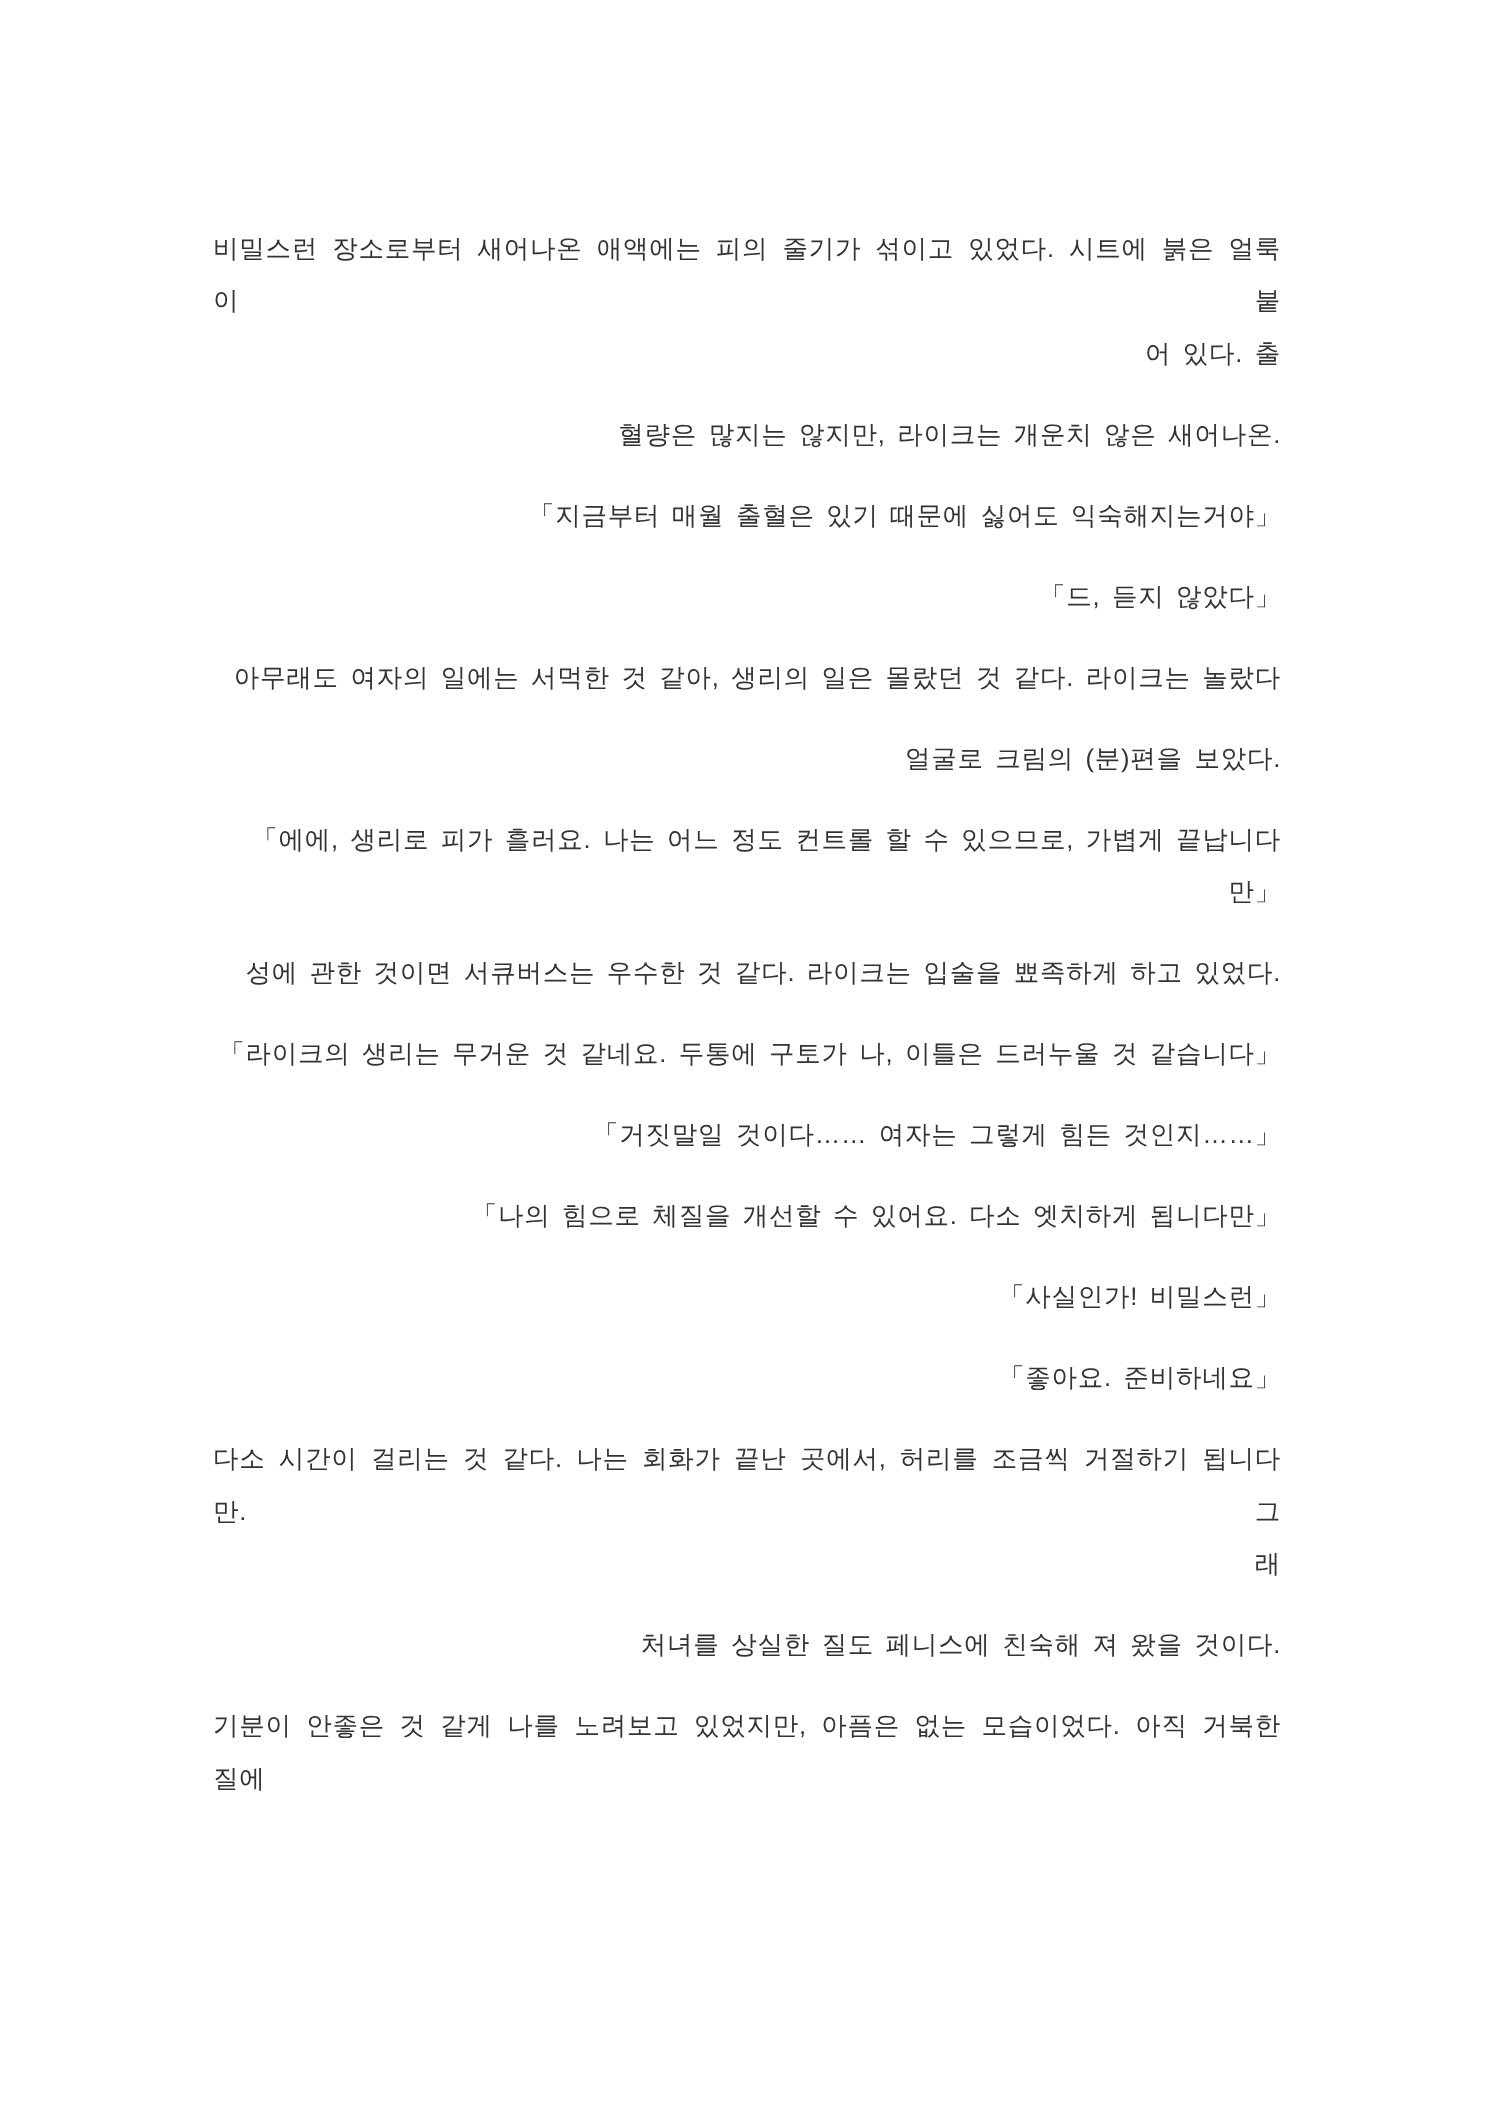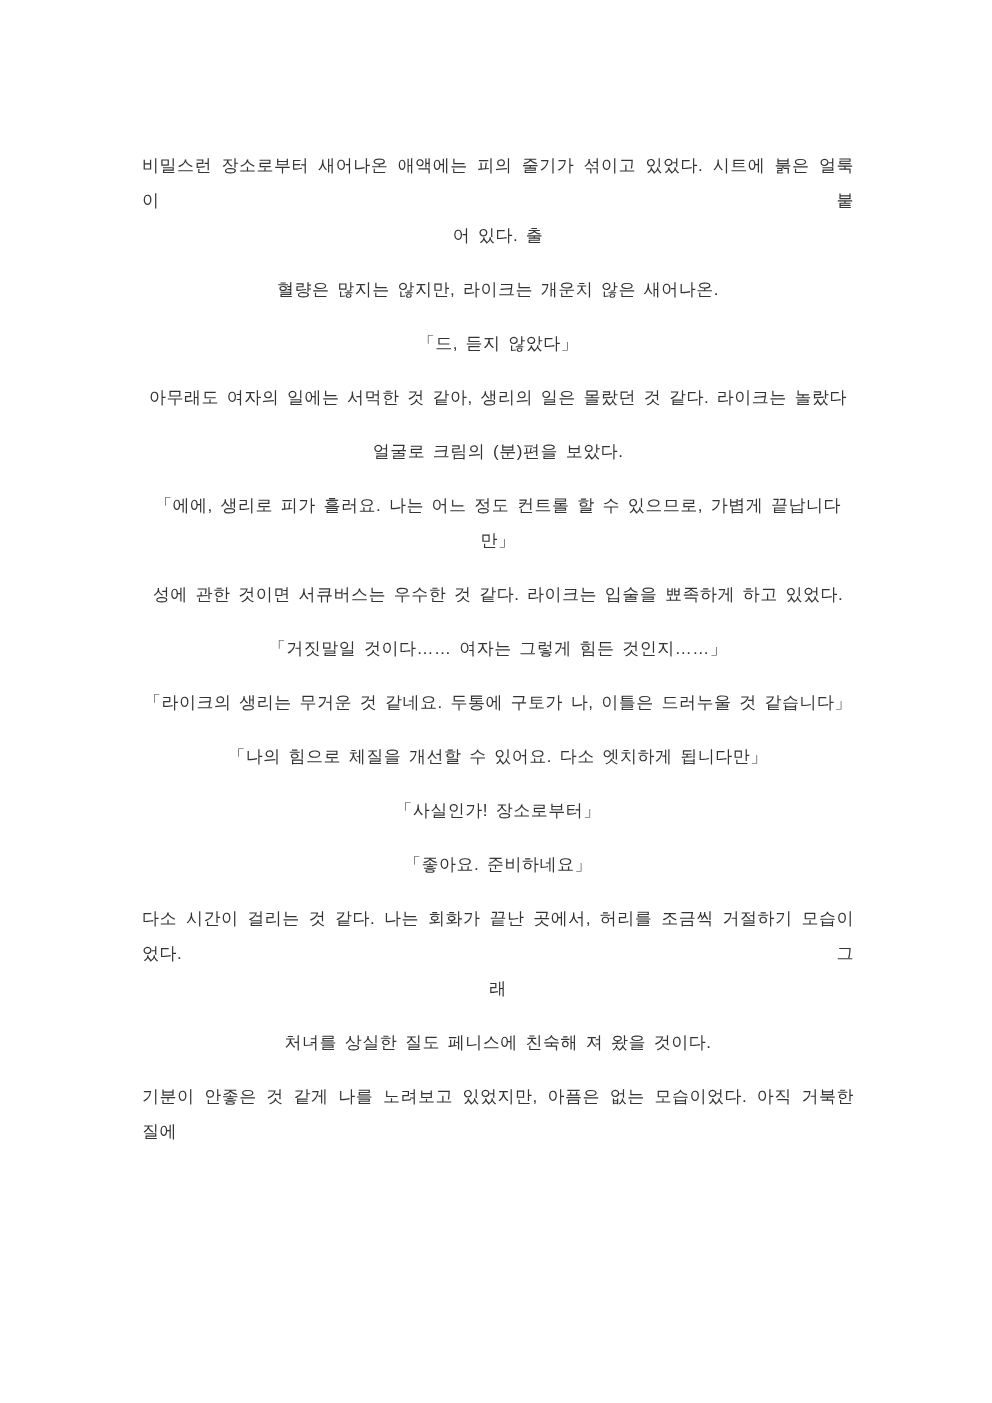--- a/index.html
+++ b/index.html
@@ -23,21 +23,21 @@
     width: 712px;
   }
   .para {
     margin: 0 0 19px 0;
   }
   .line {
     font-size: 17px;
     line-height: 35px;
     letter-spacing: 0.5px;
     word-spacing: 2.5px;
-    text-align: center;
+    text-align: right;
     white-space: normal;
   }
   .line.fill {
     text-align: justify;
     text-align-last: justify;
   }
 </style>
 </head>
 <body>
 
@@ -46,20 +46,23 @@
 
     <div class="para">
       <div class="line fill">비밀스런 장소로부터 새어나온 애액에는 피의 줄기가 섞이고 있었다. 시트에 붉은 얼룩이 붙</div>
       <div class="line">어 있다. 출</div>
     </div>
 
     <div class="para">
       <div class="line">혈량은 많지는 않지만, 라이크는 개운치 않은 새어나온.</div>
     </div>
 
+    <div class="para">
+      <div class="line">「지금부터 매월 출혈은 있기 때문에 싫어도 익숙해지는거야」</div>
+    </div>
 
     <div class="para">
       <div class="line">「드, 듣지 않았다」</div>
     </div>
 
     <div class="para">
       <div class="line">아무래도 여자의 일에는 서먹한 것 같아, 생리의 일은 몰랐던 것 같다. 라이크는 놀랐다</div>
     </div>
 
     <div class="para">
@@ -69,42 +72,42 @@
     <div class="para">
       <div class="line">「에에, 생리로 피가 흘러요. 나는 어느 정도 컨트롤 할 수 있으므로, 가볍게 끝납니다만」</div>
     </div>
 
 
     <div class="para">
       <div class="line">성에 관한 것이면 서큐버스는 우수한 것 같다. 라이크는 입술을 뾰족하게 하고 있었다.</div>
     </div>
 
     <div class="para">
-      <div class="line">「거짓말일 것이다…… 여자는 그렇게 힘든 것인지……」</div>
+      <div class="line">「라이크의 생리는 무거운 것 같네요. 두통에 구토가 나, 이틀은 드러누울 것 같습니다」</div>
     </div>
 
     <div class="para">
-      <div class="line">「라이크의 생리는 무거운 것 같네요. 두통에 구토가 나, 이틀은 드러누울 것 같습니다」</div>
+      <div class="line">「거짓말일 것이다…… 여자는 그렇게 힘든 것인지……」</div>
     </div>
 
     <div class="para">
       <div class="line">「나의 힘으로 체질을 개선할 수 있어요. 다소 엣치하게 됩니다만」</div>
     </div>
 
     <div class="para">
-      <div class="line">「사실인가! 장소로부터」</div>
+      <div class="line">「사실인가! 비밀스런」</div>
     </div>
 
 
     <div class="para">
       <div class="line">「좋아요. 준비하네요」</div>
     </div>
 
     <div class="para">
-      <div class="line fill">다소 시간이 걸리는 것 같다. 나는 회화가 끝난 곳에서, 허리를 조금씩 거절하기 모습이었다. 그</div>
+      <div class="line fill">다소 시간이 걸리는 것 같다. 나는 회화가 끝난 곳에서, 허리를 조금씩 거절하기 됩니다만. 그</div>
       <div class="line">래</div>
     </div>
 
     <div class="para">
       <div class="line">처녀를 상실한 질도 페니스에 친숙해 져 왔을 것이다.</div>
     </div>
 
 
 
     <div class="para">

